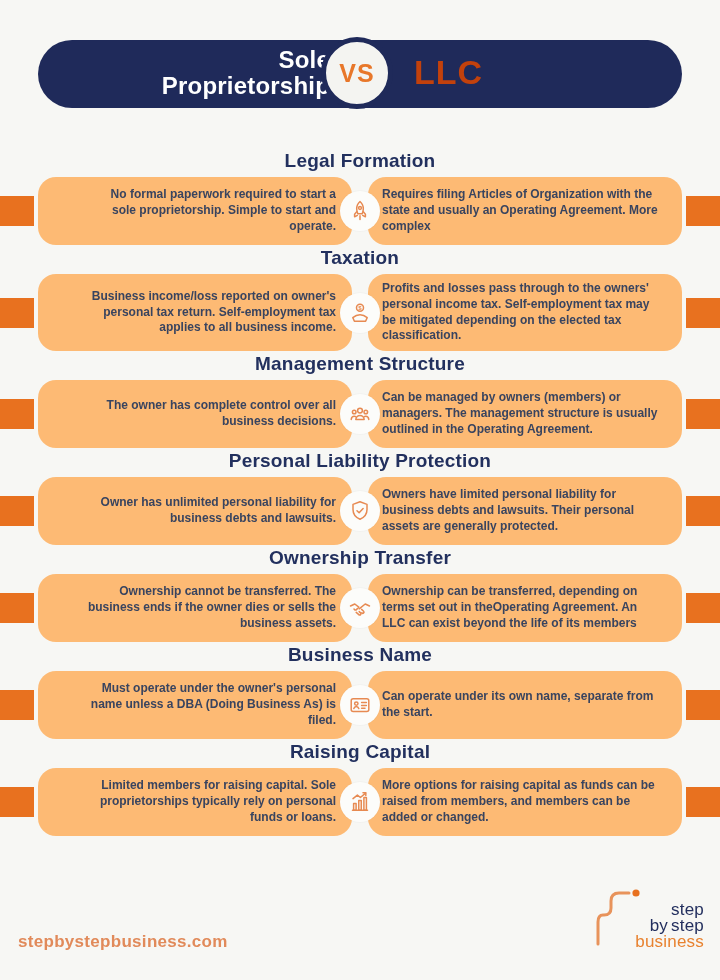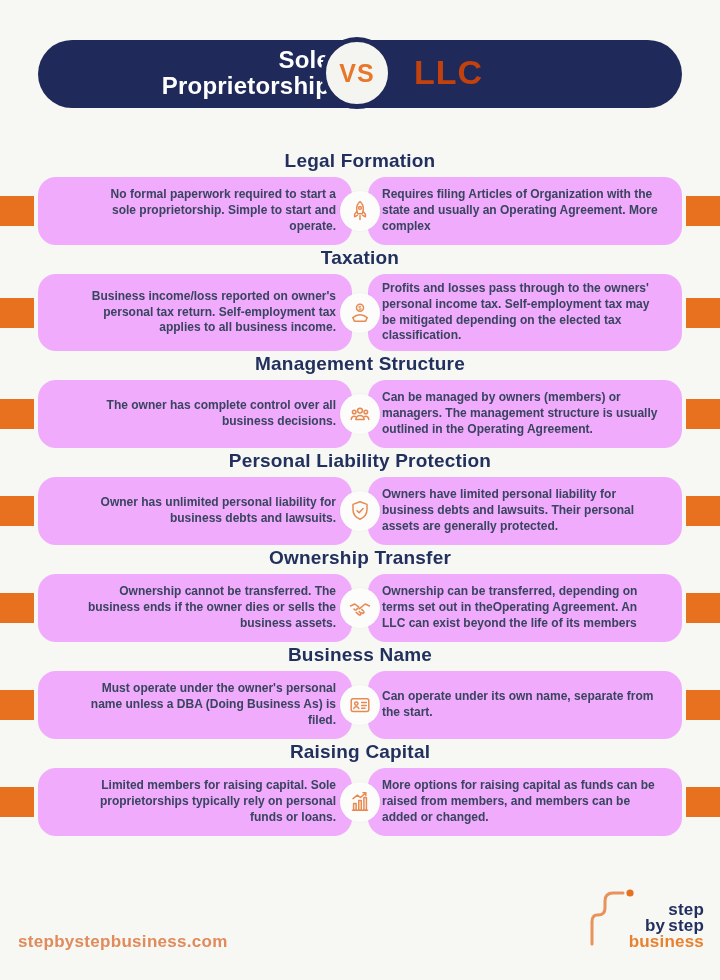--- a/index.html
+++ b/index.html
@@ -16,21 +16,21 @@
   .llc-title{position:absolute;left:414px;top:53px;font-size:34px;font-weight:700;color:#c2410c;letter-spacing:1px;}
 
   
   .sections{position:absolute;left:0;top:150px;width:720px;}
   .sec{margin-bottom:2px;}
   .sec-title{margin:0 0 5px 0;text-align:center;font-size:19px;line-height:22px;
     font-weight:700;color:#22305E;letter-spacing:.2px;}
   .row{position:relative;display:flex;min-height:68px;}
   .spacer{width:38px;flex:0 0 38px;}
   .gap{width:16px;flex:0 0 16px;}
-  .card{flex:0 0 314px;width:314px;background:#f0abfc;border-radius:18px;
+  .card{flex:0 0 314px;width:314px;background:#fdba74;border-radius:18px;
     display:flex;align-items:center;box-sizing:border-box;}
   .card.left-card{justify-content:flex-end;padding:7px 16px 7px 30px;}
   .card.right-card{justify-content:center;padding:7px 22px 7px 14px;}
   .card p{margin:0;font-size:12px;font-weight:700;line-height:15.8px;color:#39445F;}
   .left-card p{text-align:right;max-width:250px;}
   .right-card p{text-align:left;}
   .tab{position:absolute;top:50%;transform:translateY(-50%);width:34px;height:30px;background:#E8711F;z-index:1;}
   .tab.t-left{left:0;}
   .tab.t-right{right:0;}
   .icon-circle{position:absolute;left:50%;top:50%;transform:translate(-50%,-50%);
@@ -38,21 +38,21 @@
     align-items:center;justify-content:center;z-index:2;box-shadow:0 0 0 1px rgba(0,0,0,0.02);}
   .icon-circle svg{width:24px;height:24px;stroke:#E78A52;fill:none;stroke-width:1.5;
     stroke-linecap:round;stroke-linejoin:round;}
   .icon-circle svg text{fill:#E78A52;stroke:none;font-weight:bold;font-family:"Liberation Sans",sans-serif;}
 
   
   .site-link{position:absolute;left:18px;top:932px;font-size:17px;font-weight:700;
     color:#E18A5A;text-decoration:none;letter-spacing:.3px;}
   .logo{position:absolute;right:16px;top:884px;display:flex;align-items:flex-end;}
   .logo-curve{width:46px;height:66px;margin-right:-6px;}
-  .logo-text{text-align:right;line-height:16px;font-weight:700;font-size:17px;letter-spacing:.2px;}
+  .logo-text{text-align:right;line-height:16px;font-weight:400;font-size:17px;letter-spacing:.2px;}
   .logo-text .l1,.logo-text .l2{color:#232F5E;}
   .logo-text .l2 .word{margin-right:3px;}
   .logo-text .l3{color:#E8822F;}
 </style>
 </head>
 <body>
 
 <div class="page">
 
   <div class="pill"></div>

